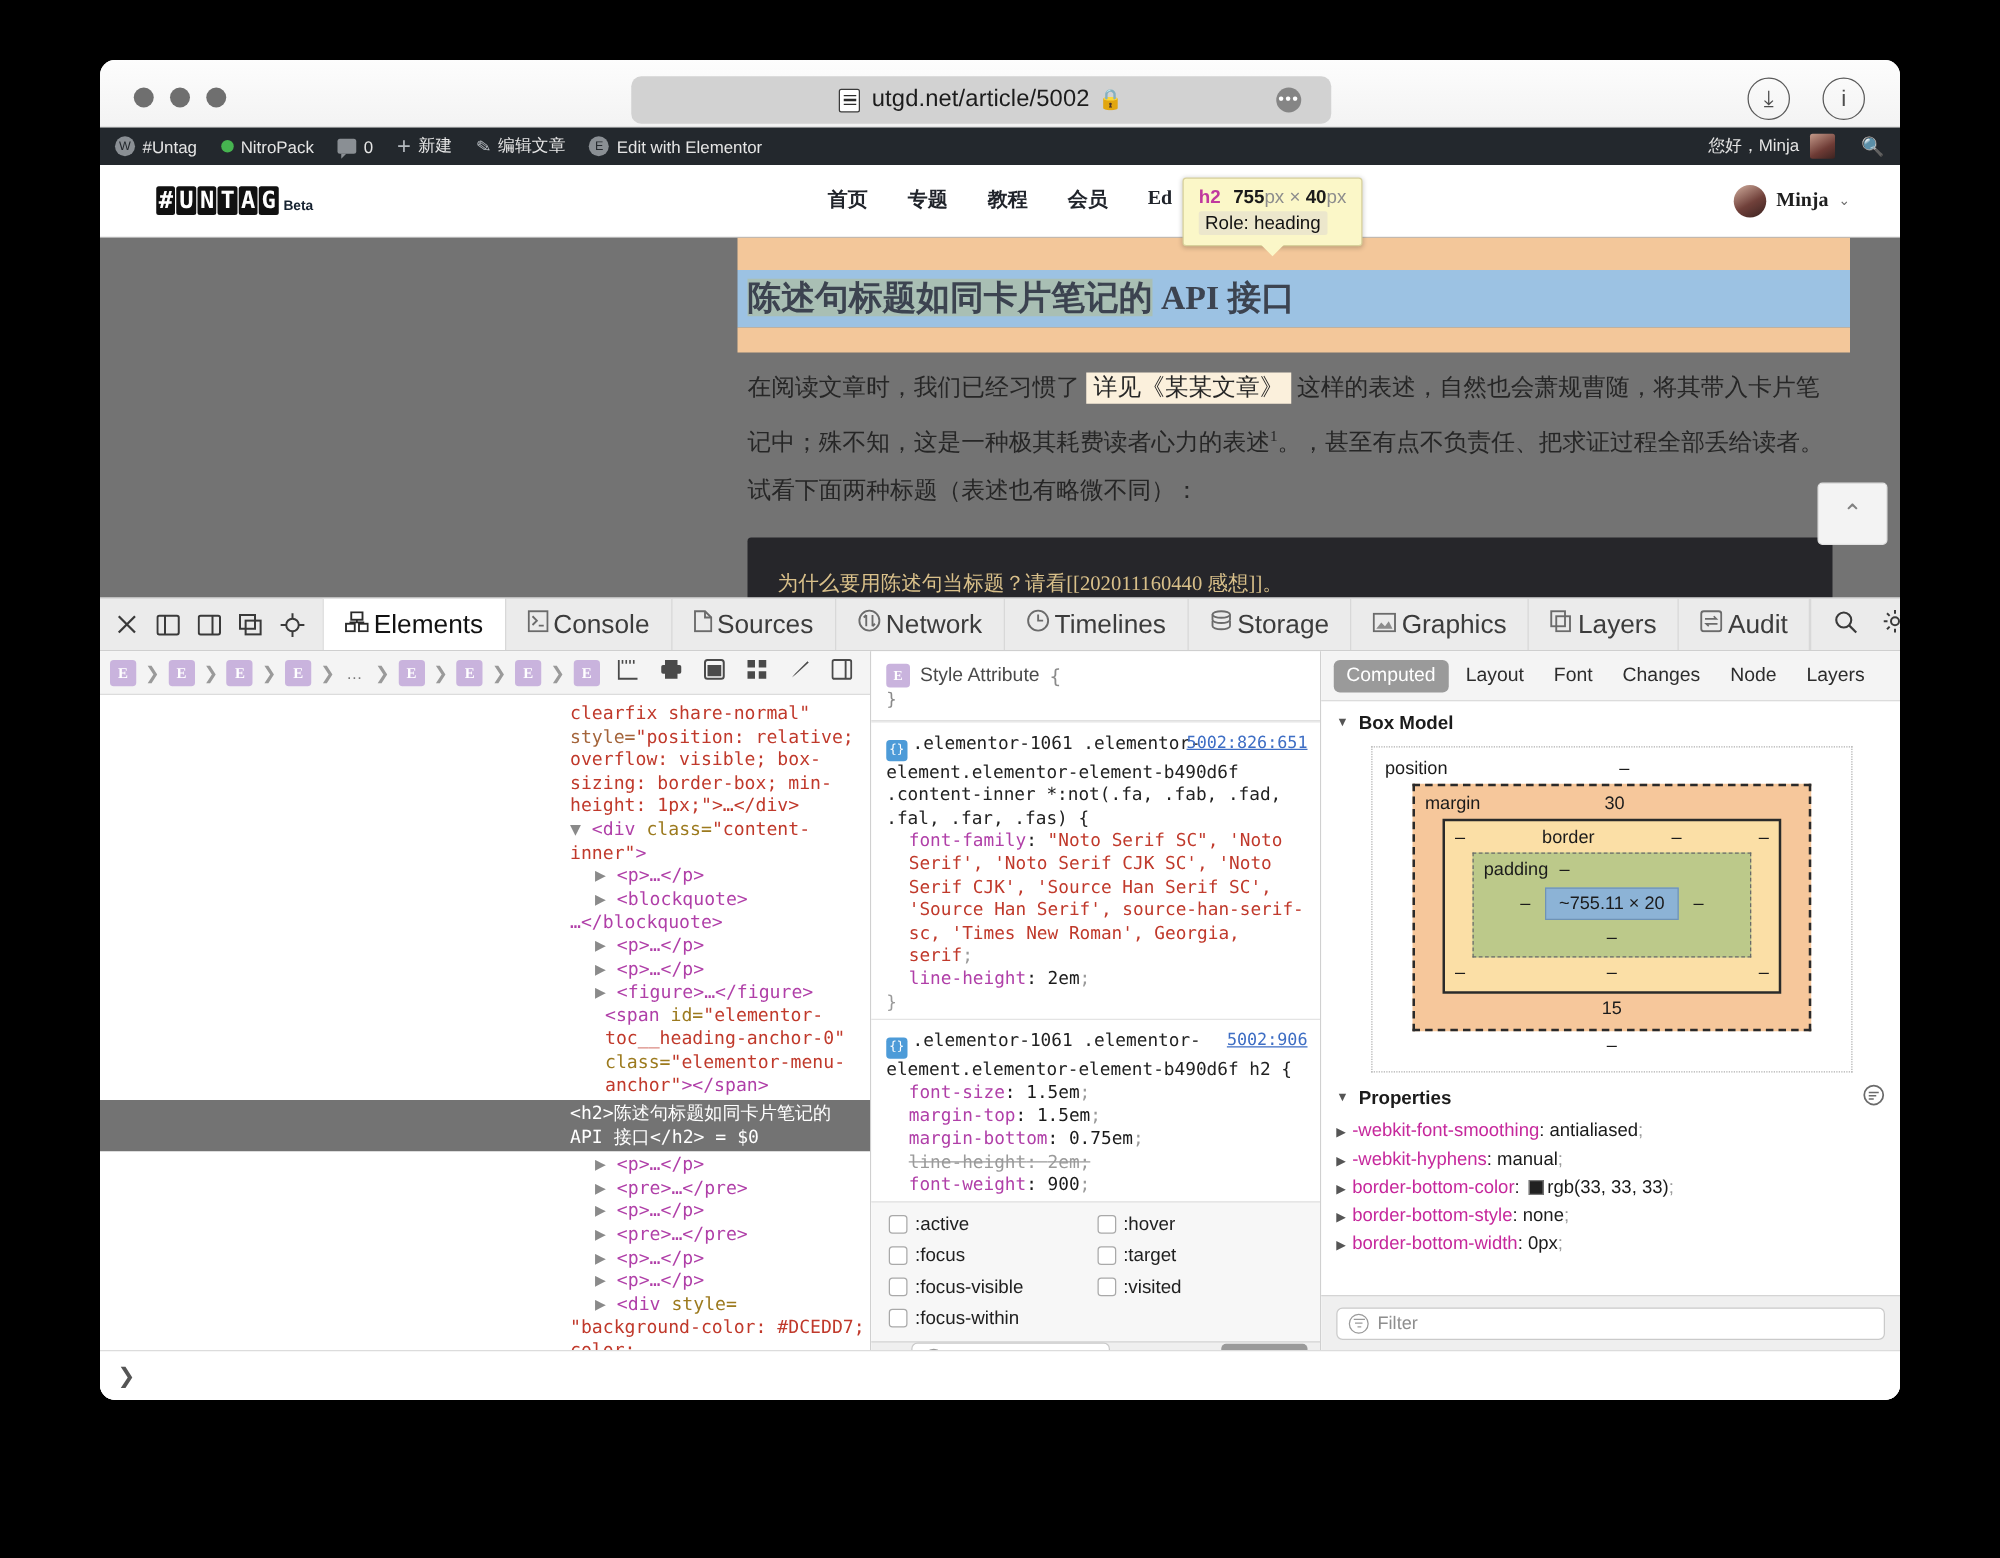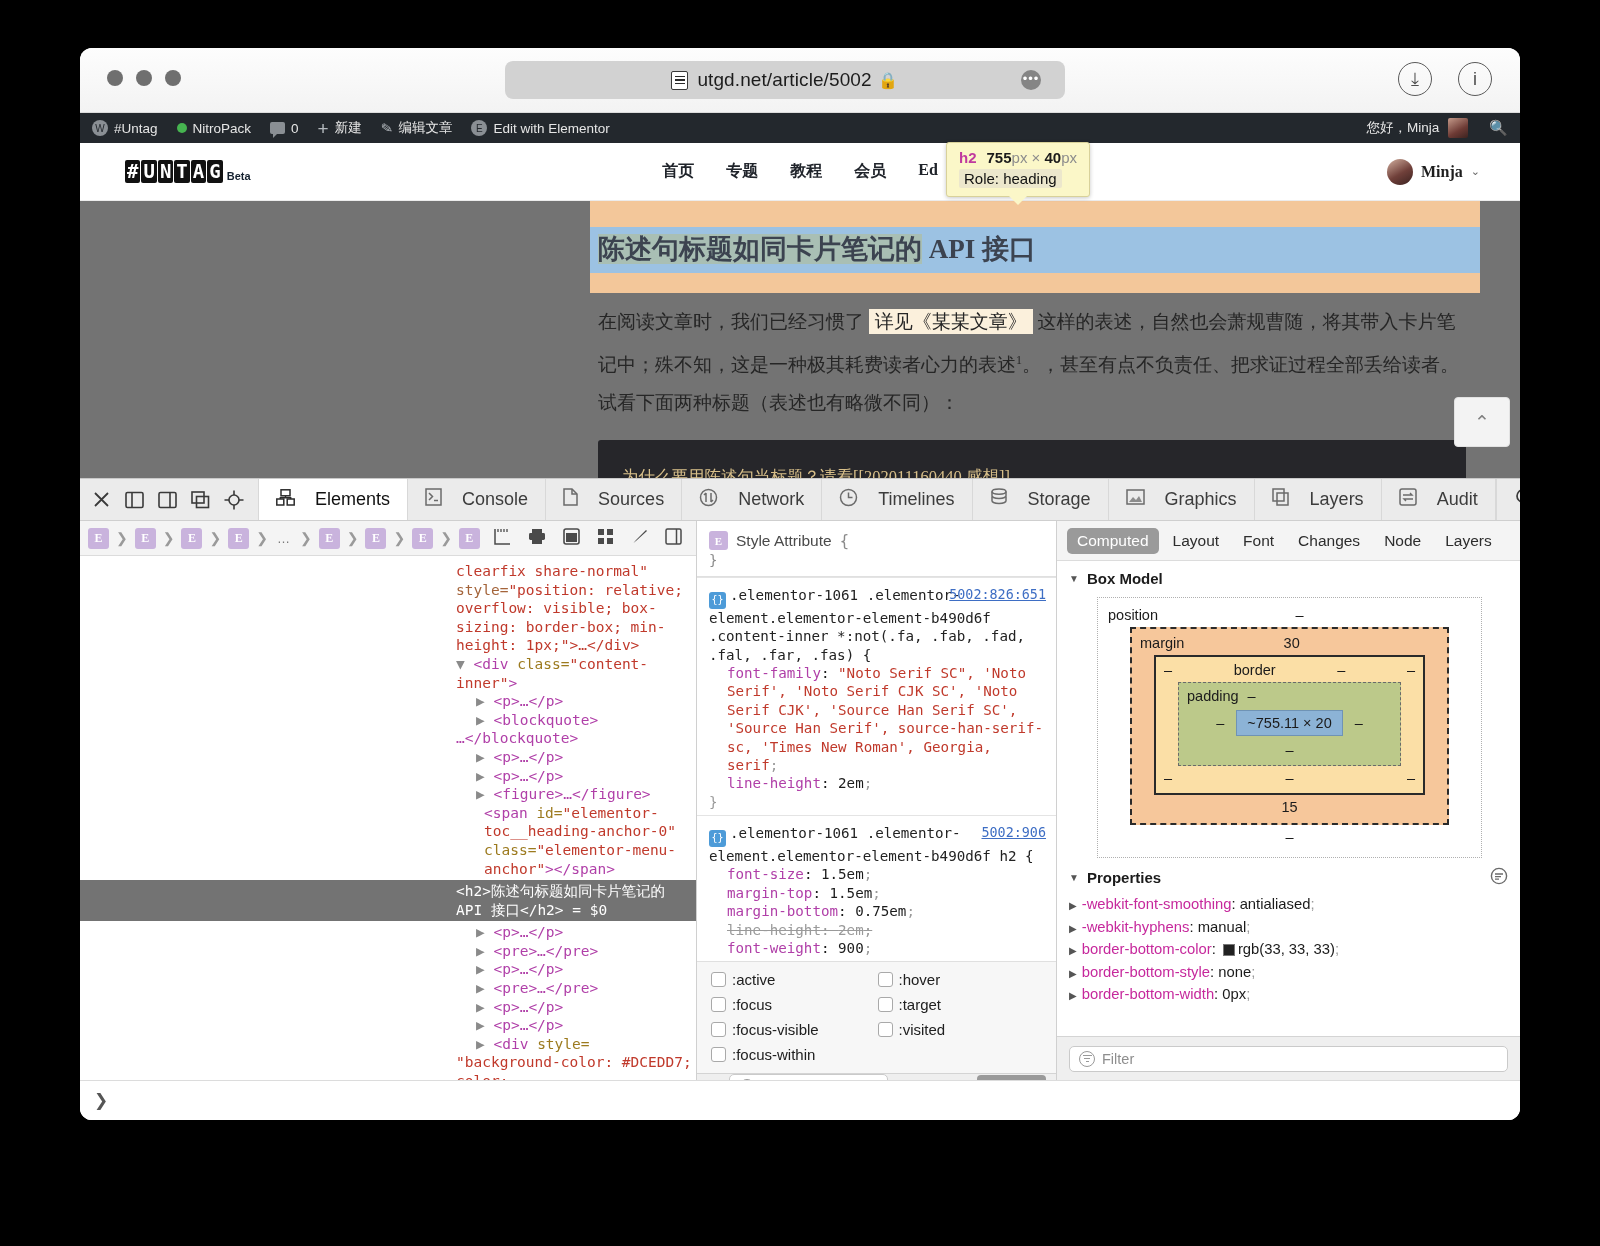--- a/index.html
+++ b/index.html
@@ -20,21 +20,21 @@
     left: 80px; top: 48px;
     width: 1440px; height: 1072px;
     background: #fff;
     border-radius: 12px;
     overflow: hidden;
     box-shadow: 0 10px 40px rgba(0,0,0,.5);
   }
   
   .titlebar {
     position: relative;
-    height: 65px;
+    height: 54px;
     background: linear-gradient(#fdfdfd,#f3f3f3);
     border-bottom: 1px solid #dcdcdc;
     padding-left: 21px;
   }
   .traffic {
     position: absolute; left: 27px; top: 22px;
     display: flex; gap: 13px;
   }
   .traffic span {
     width: 16px; height: 16px; border-radius: 50%;
@@ -193,22 +193,22 @@
     display: flex; flex-direction: column;
   }
   .dt-tabs {
     height: 42px; background: #ebebeb;
     display: flex; align-items: stretch;
     border-bottom: 1px solid #cfcfcf;
   }
   .dt-ctrls { display: flex; align-items: center; gap: 14px; padding: 0 14px 0 12px; }
   .dt-ctrls svg { display: block; }
   .dt-tab {
-    display: flex; align-items: center; gap: 20px;
-    padding: 0 17px; font-size: 18px; color: #3c3c3c;
+    display: flex; align-items: center; gap: 4px;
+    padding: 0 17px; font-size: 21px; color: #3c3c3c;
     border-left: 1px solid #d8d8d8;
     cursor: default; white-space: nowrap;
   }
   .dt-tab.active { background: #fff; color: #111; }
   .dt-tabs .spacer { flex: 1; border-left: 1px solid #d8d8d8; }
   .dt-right-ctrls { display: flex; align-items: center; gap: 20px; padding: 0 18px; border-left: 1px solid #d8d8d8; }
   
   .dt-body { flex: 1; display: flex; min-height: 0; }
   .pane-dom { width: 617px; display: flex; flex-direction: column; background: #fff; border-right: 1px solid #d0d0d0; }
   .pane-style { width: 360px; display: flex; flex-direction: column; background: #fff; border-right: 1px solid #d0d0d0; }

